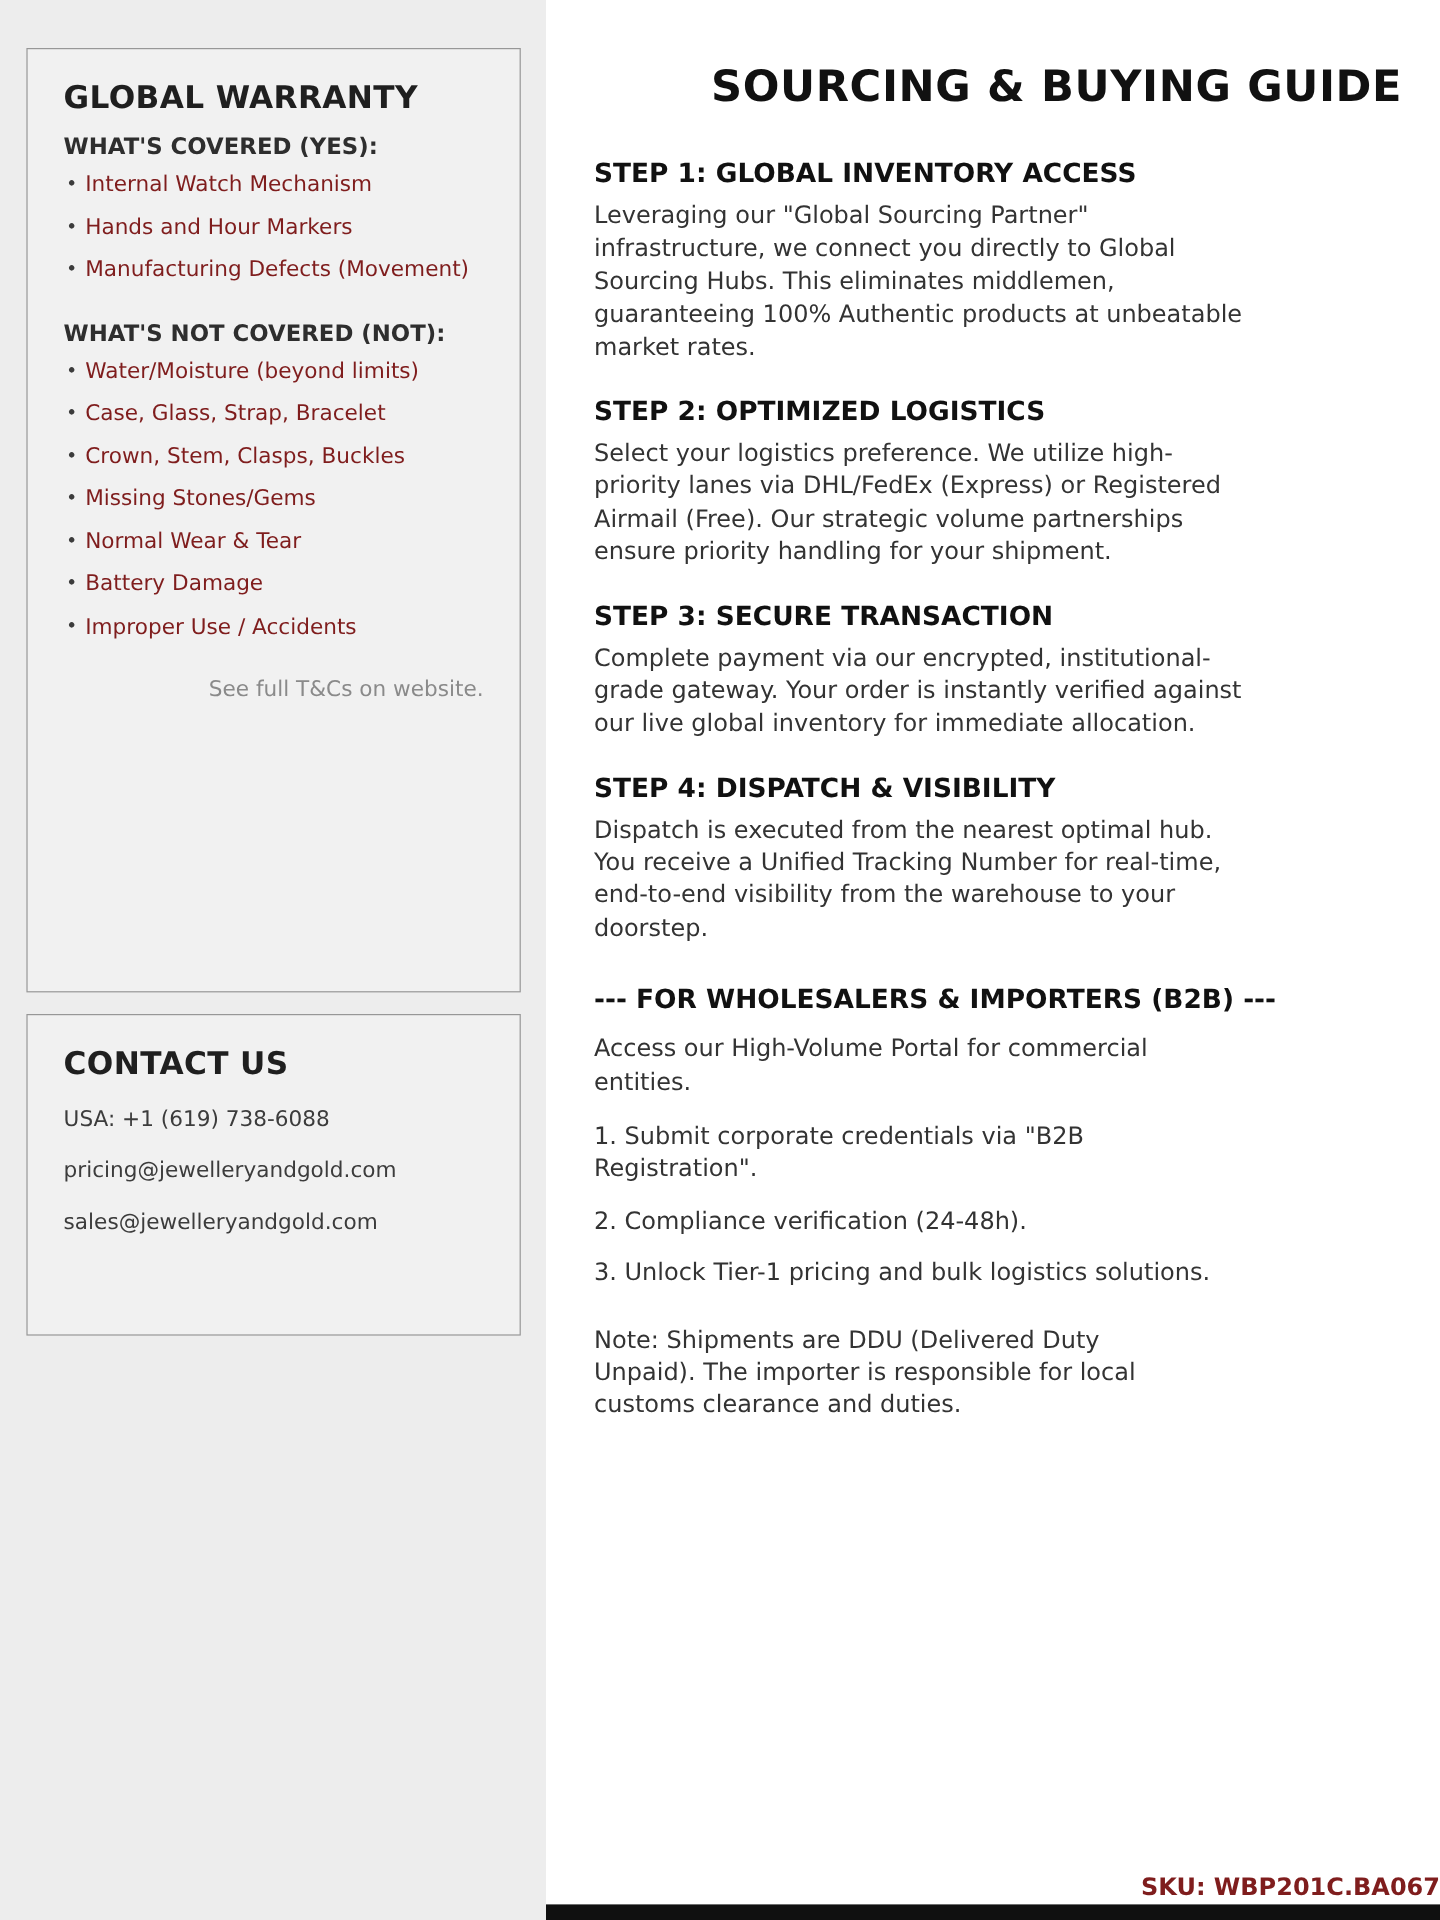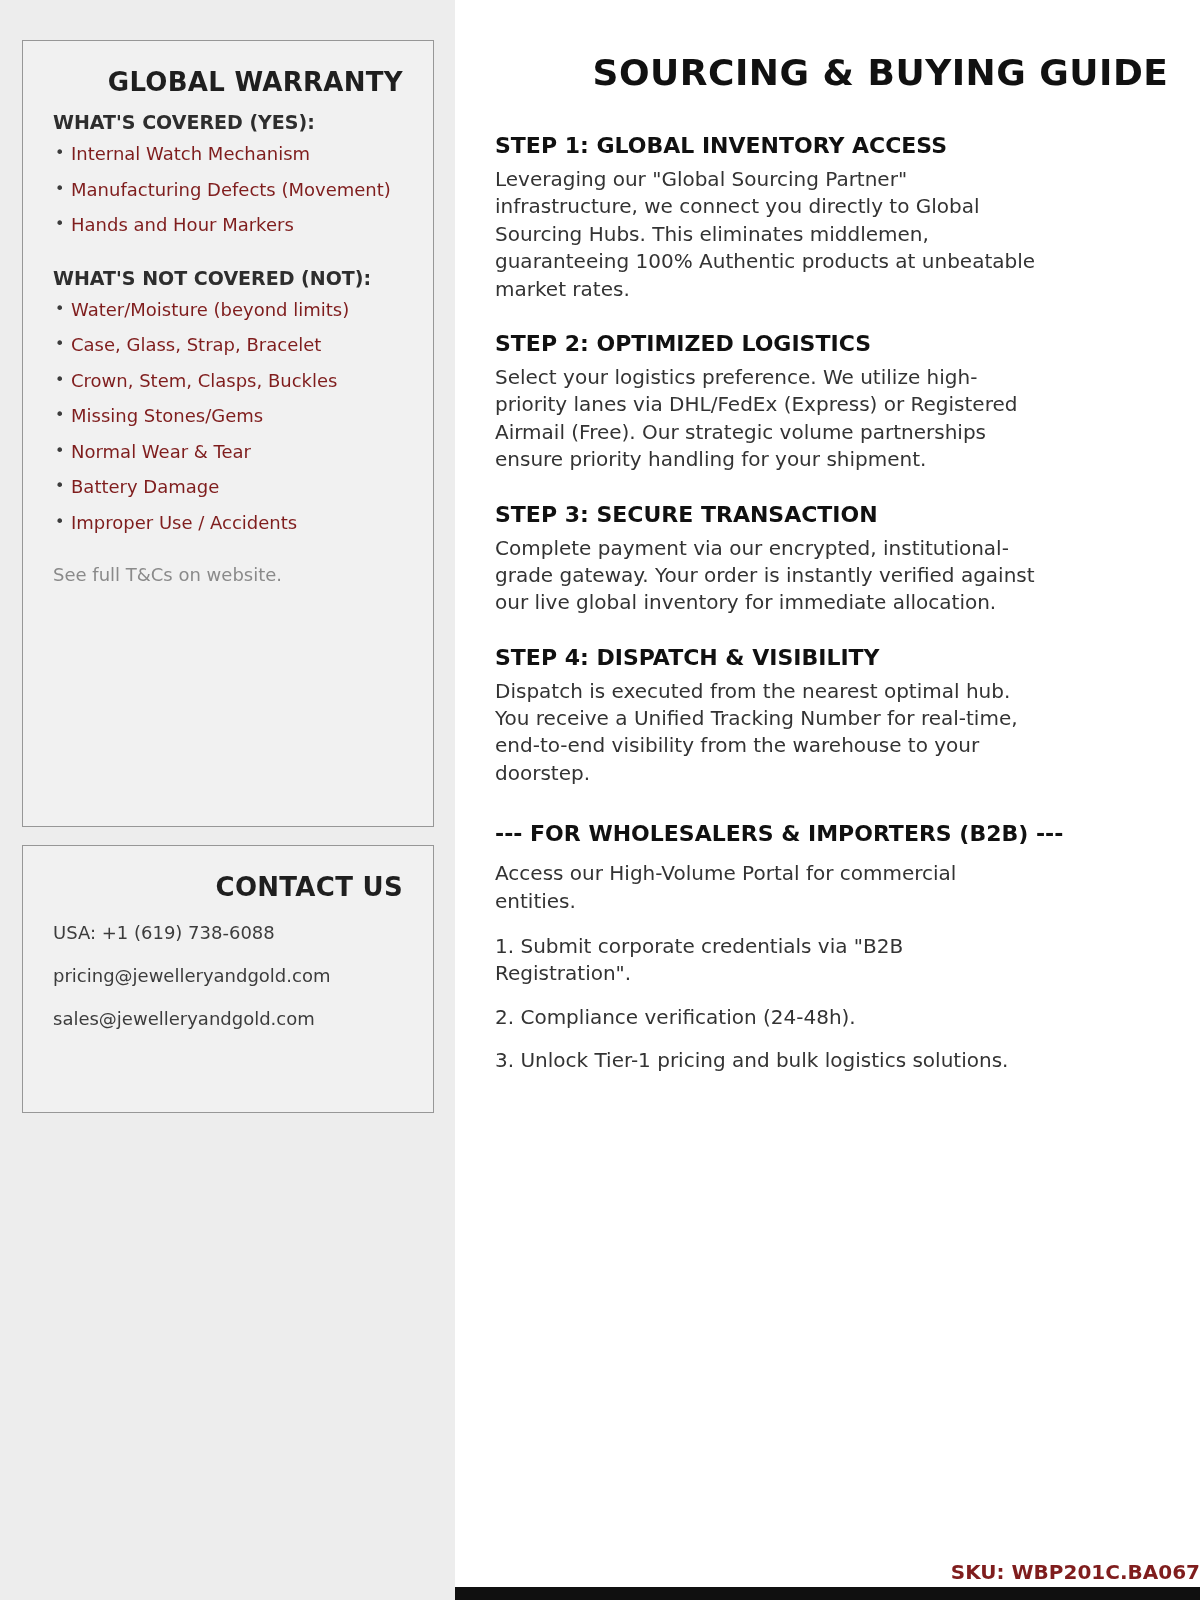--- a/index.html
+++ b/index.html
@@ -23,37 +23,37 @@
     background:#f1f1f1;
     border:1px solid #979797;
     padding:26px 30px;
   }
   .panel-warranty { height:787px; margin-bottom:18px; }
   .panel-terms    { height:345px; margin-bottom:18px; }
   .panel-contact  { height:268px; }
 
   .panel h2 {
     font-size:26px; font-weight:bold; color:#1f1f1f;
-    letter-spacing:0.3px; margin-bottom:14px;text-align:right;
+    letter-spacing:0.3px; margin-bottom:14px;
   }
   .panel h3 {
     font-size:19px; font-weight:bold; color:#2e2e2e;
     margin-bottom:10px;
   }
   .bullet-list { list-style:none; margin-bottom:30px; }
   .bullet-list li {
     font-size:18px; color:#7f1d1d; font-weight:500;
     padding-left:18px; position:relative;
     margin-bottom:13px; line-height:1.25;
   }
   .bullet-list li::before {
     content:"•"; position:absolute; left:2px; top:0;
     color:#3c3c3c; font-size:16px;
   }
-  .footnote { font-size:18px; color:#8a8a8a; font-weight:500; margin-top:0; }
+  .footnote { font-size:18px; color:#8a8a8a; font-weight:500; margin-top:0;text-align:right; }
 
   .terms-body {
     font-size:18px; color:#3c3c3c; line-height:1.45; font-weight:500;
   }
   .contact-line {
     font-size:18px; color:#3c3c3c; font-weight:500; margin-bottom:22px;
   }
   .panel-contact h2 { margin-bottom:20px; }
 
   
@@ -101,22 +101,22 @@
 <body>
 
 <aside class="sidebar">
 
   <section class="panel panel-warranty">
     <h2>GLOBAL WARRANTY</h2>
 
     <h3>WHAT'S COVERED (YES):</h3>
     <ul class="bullet-list">
       <li>Internal Watch Mechanism</li>
+      <li>Hands and Hour Markers</li>
       <li>Manufacturing Defects (Movement)</li>
-      <li>Hands and Hour Markers</li>
     </ul>
 
     <h3>WHAT'S NOT COVERED (NOT):</h3>
     <ul class="bullet-list">
       <li>Water/Moisture (beyond limits)</li>
       <li>Case, Glass, Strap, Bracelet</li>
       <li>Crown, Stem, Clasps, Buckles</li>
       <li>Missing Stones/Gems</li>
       <li>Normal Wear &amp; Tear</li>
       <li>Battery Damage</li>
@@ -159,18 +159,19 @@
     <h2>STEP 4: DISPATCH &amp; VISIBILITY</h2>
     <p>Dispatch is executed from the nearest optimal hub. You receive a Unified Tracking Number for real-time, end-to-end visibility from the warehouse to your doorstep.</p>
   </section>
 
   <section class="b2b">
     <h2>--- FOR WHOLESALERS &amp; IMPORTERS (B2B) ---</h2>
     <p class="b2b-intro">Access our High-Volume Portal for commercial entities.</p>
     <p class="b2b-item">1. Submit corporate credentials via "B2B Registration".</p>
     <p class="b2b-item">2. Compliance verification (24-48h).</p>
     <p class="b2b-item">3. Unlock Tier-1 pricing and bulk logistics solutions.</p>
+    <p class="b2b-note">Note: Shipments are DDU (Delivered Duty Unpaid). The importer is responsible for local customs clearance and duties.</p>
   </section>
 
 </main>
 
 <div class="sku">SKU: WBP201C.BA067</div>
 <div class="footer-bar"></div>
 
 </body></html>

